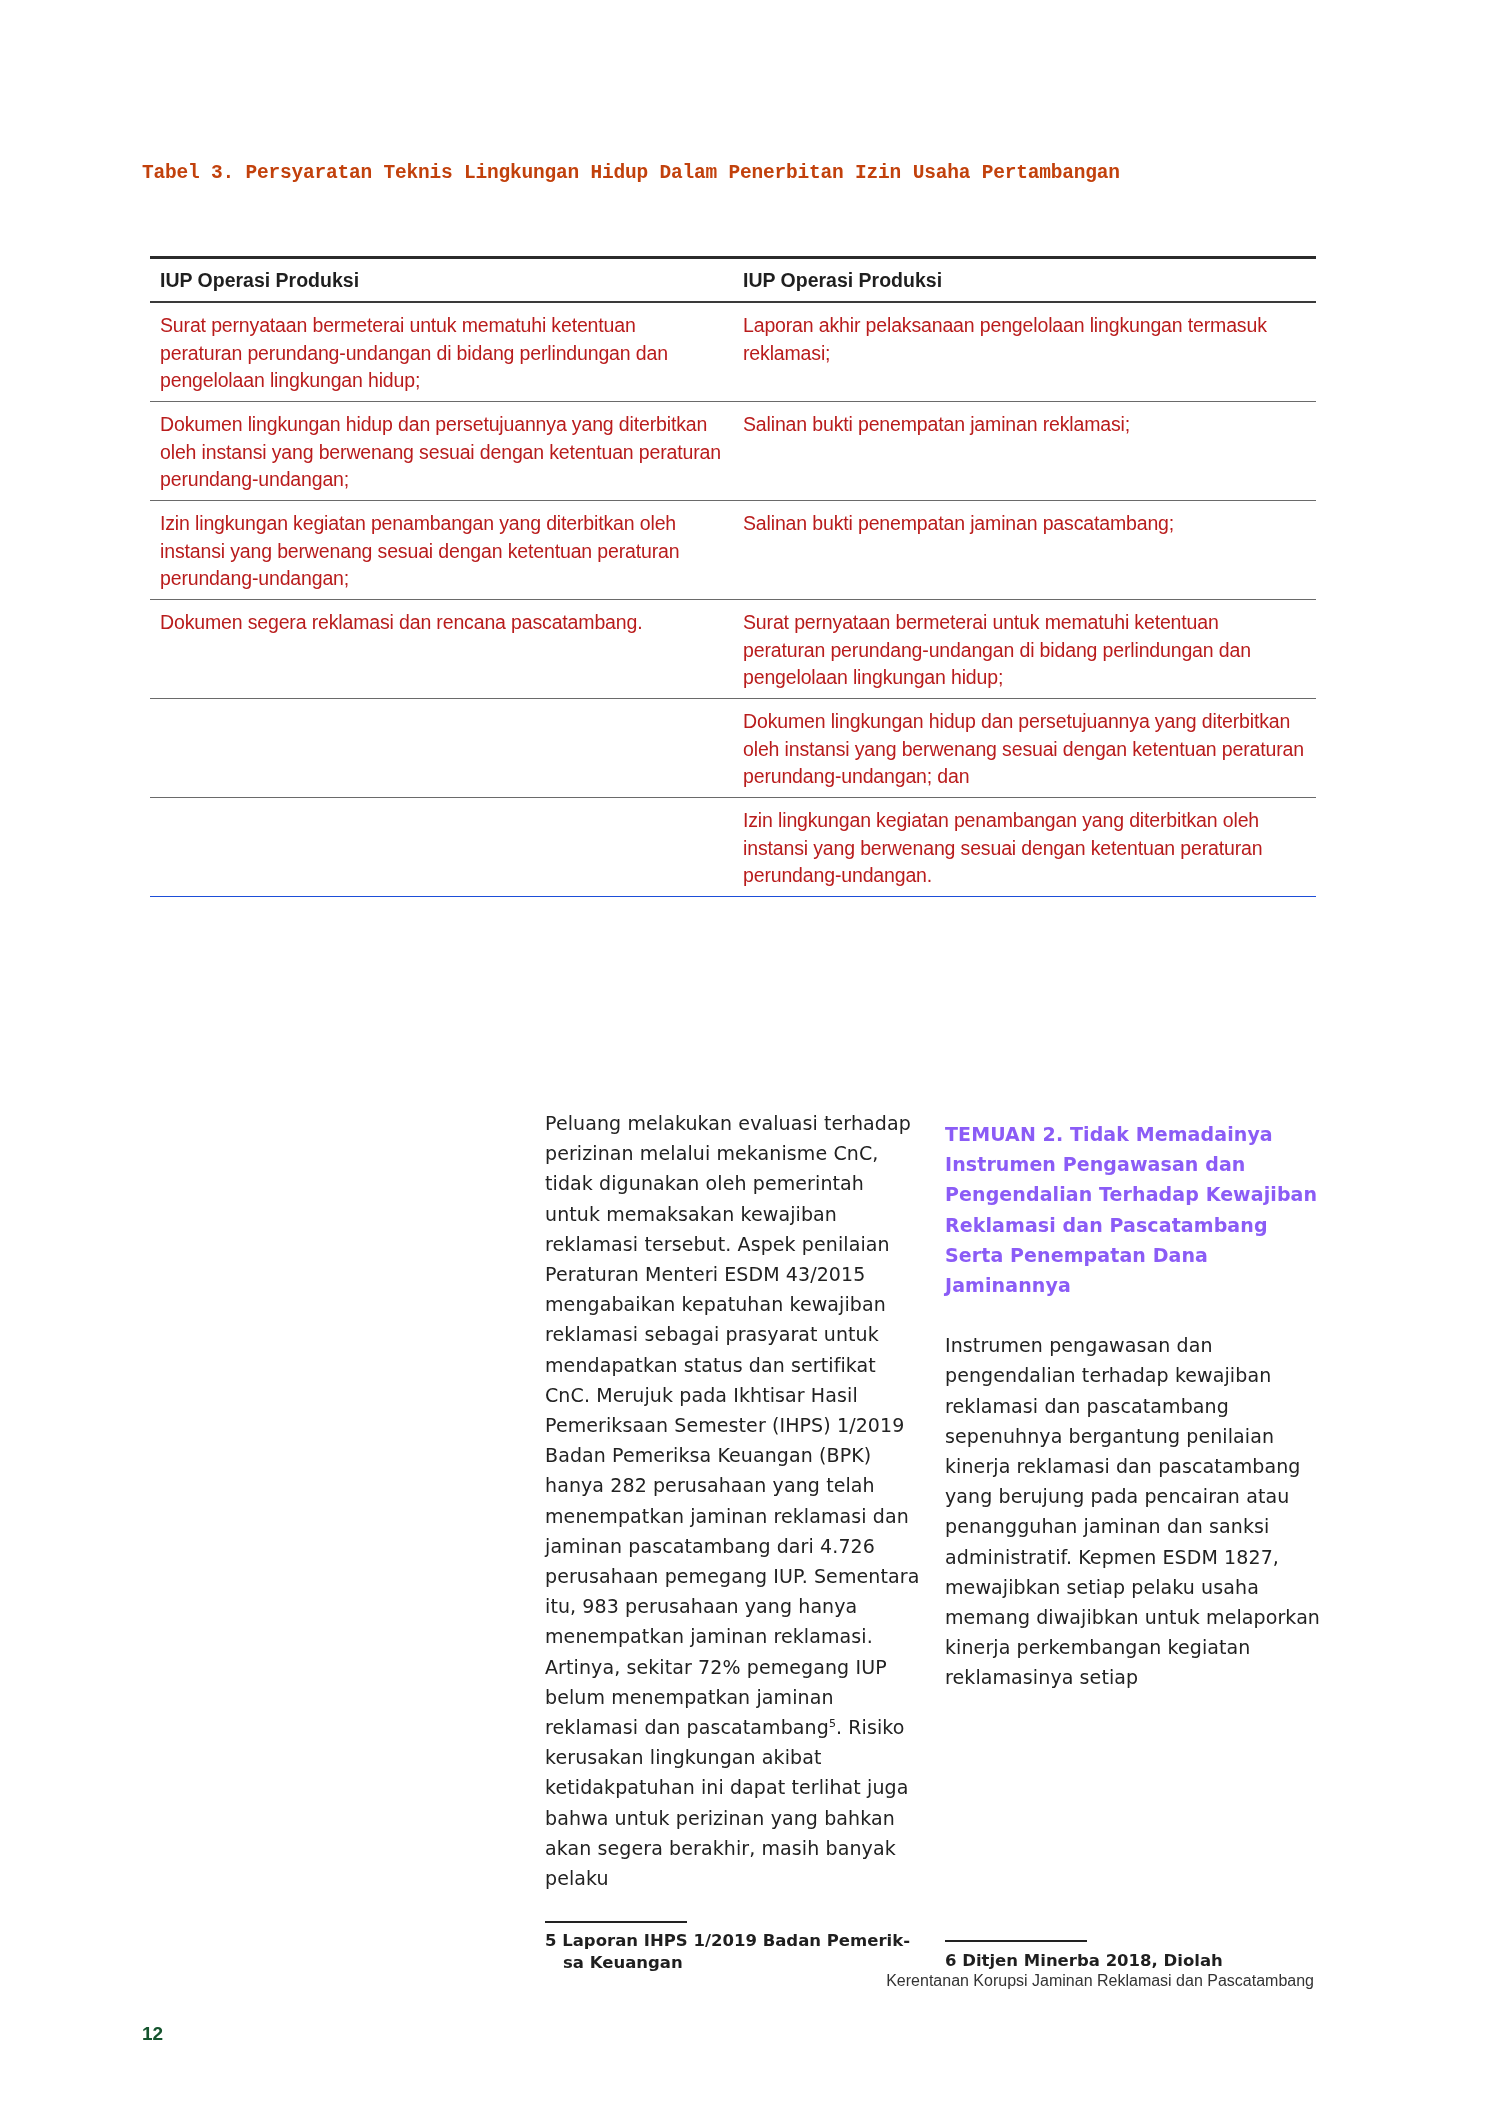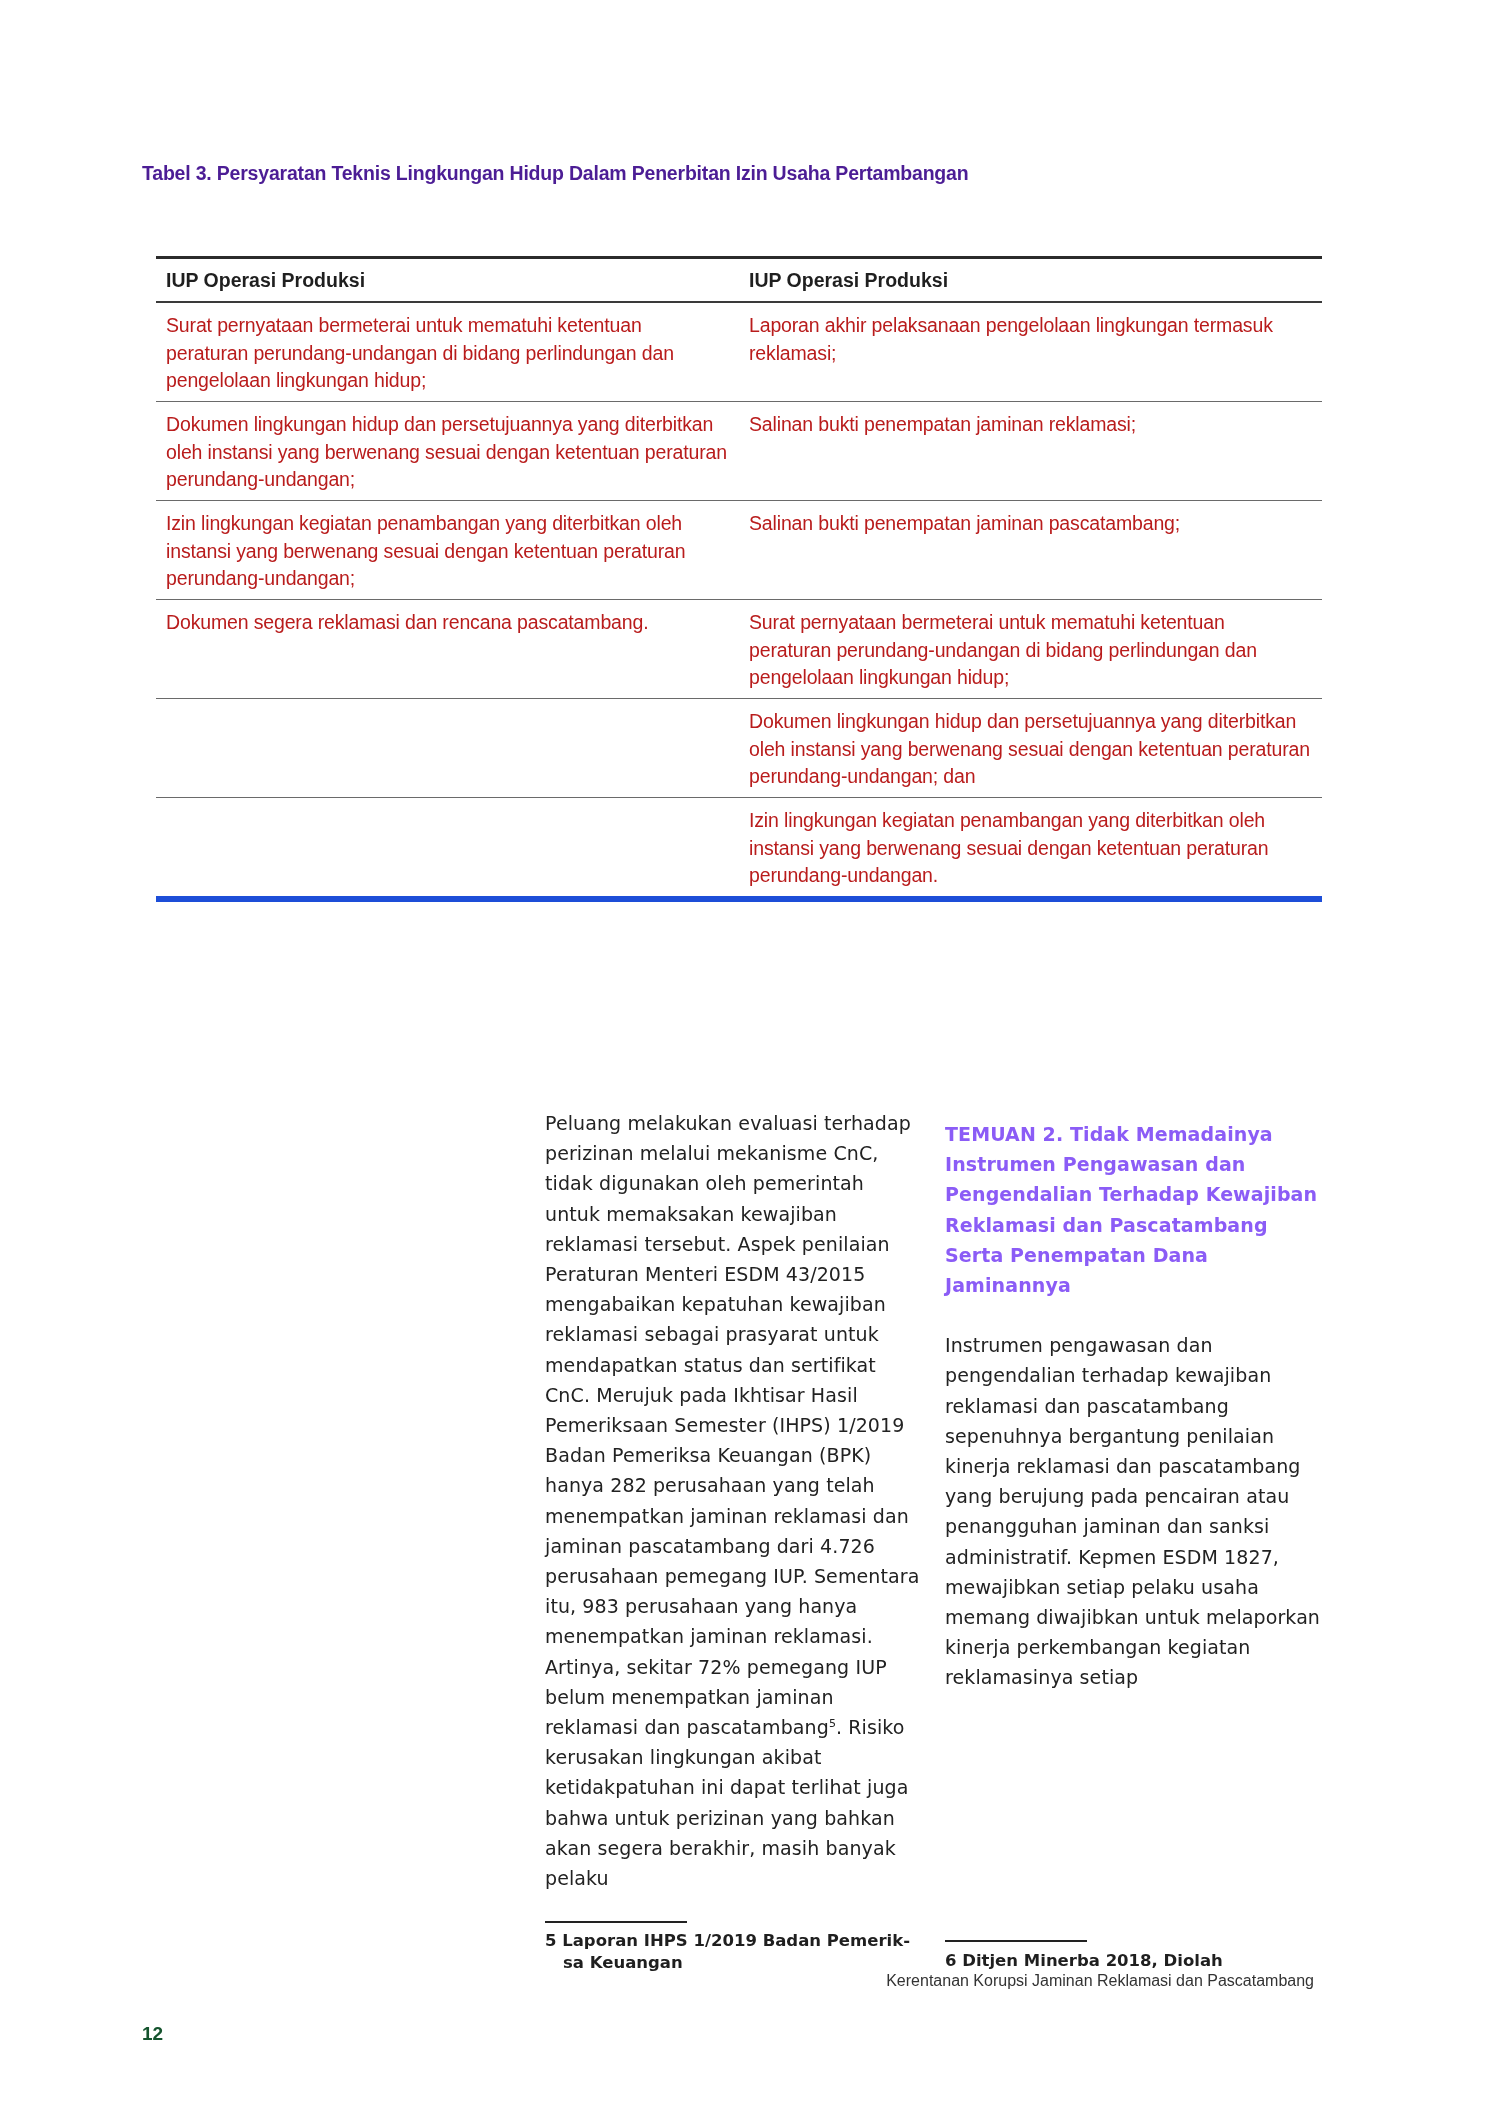--- a/index.html
+++ b/index.html
@@ -1,21 +1,21 @@
 <!DOCTYPE html>
 <html><head>
   <meta charset="utf-8">
   <style>
     html, body { margin: 0; padding: 0; background: #ffffff; }
     body { width: 1488px; height: 2105px; position: relative; overflow: hidden;
       font-family: "Liberation Sans", "DejaVu Sans", sans-serif; color: #1f1f1f; }
     .caption { position: absolute; left: 142px; top: 162px; font-size: 19.5px; font-weight: bold;
-      color: #4c1d95; letter-spacing: -0.2px; font-family: Liberation Sans, sans-serif; }
-    .table { position: absolute; left: 156px; top: 256px; width: 1166px; border-collapse: collapse;
-      border-top: 3px solid #2b2b2b; border-bottom: 6px solid #1d4ed8; }
+      color: #c2410c; letter-spacing: -0.2px; font-family: Liberation Mono, monospace; }
+    .table { position: absolute; left: 150px; top: 256px; width: 1166px; border-collapse: collapse;
+      border-top: 3px solid #2b2b2b; border-bottom: 1px solid #1d4ed8; }
     .table th, .table td { text-align: left; vertical-align: top; font-size: 19.5px; line-height: 27.5px;
       padding: 9px 10px 0 10px; font-family: "Liberation Sans", sans-serif; }
     .table th { font-weight: bold; height: 34px; padding-top: 8px; border-bottom: 2px solid #3a3a3a; }
     .table td { height: 89px; border-bottom: 1.5px solid #6a6a6a; color: #b91c1c; letter-spacing: -0.15px; }
     .table tr:last-child td { border-bottom: none; }
     .table .c1 { width: 563px; }
     .table .c2 { width: 563px; }
     .col { position: absolute; font-size: 20.5px; line-height: 30.2px; color: #222; letter-spacing: 0.1px;
       font-family: "DejaVu Sans", sans-serif; font-size: 19px; }
     .col p { margin: 0; }

